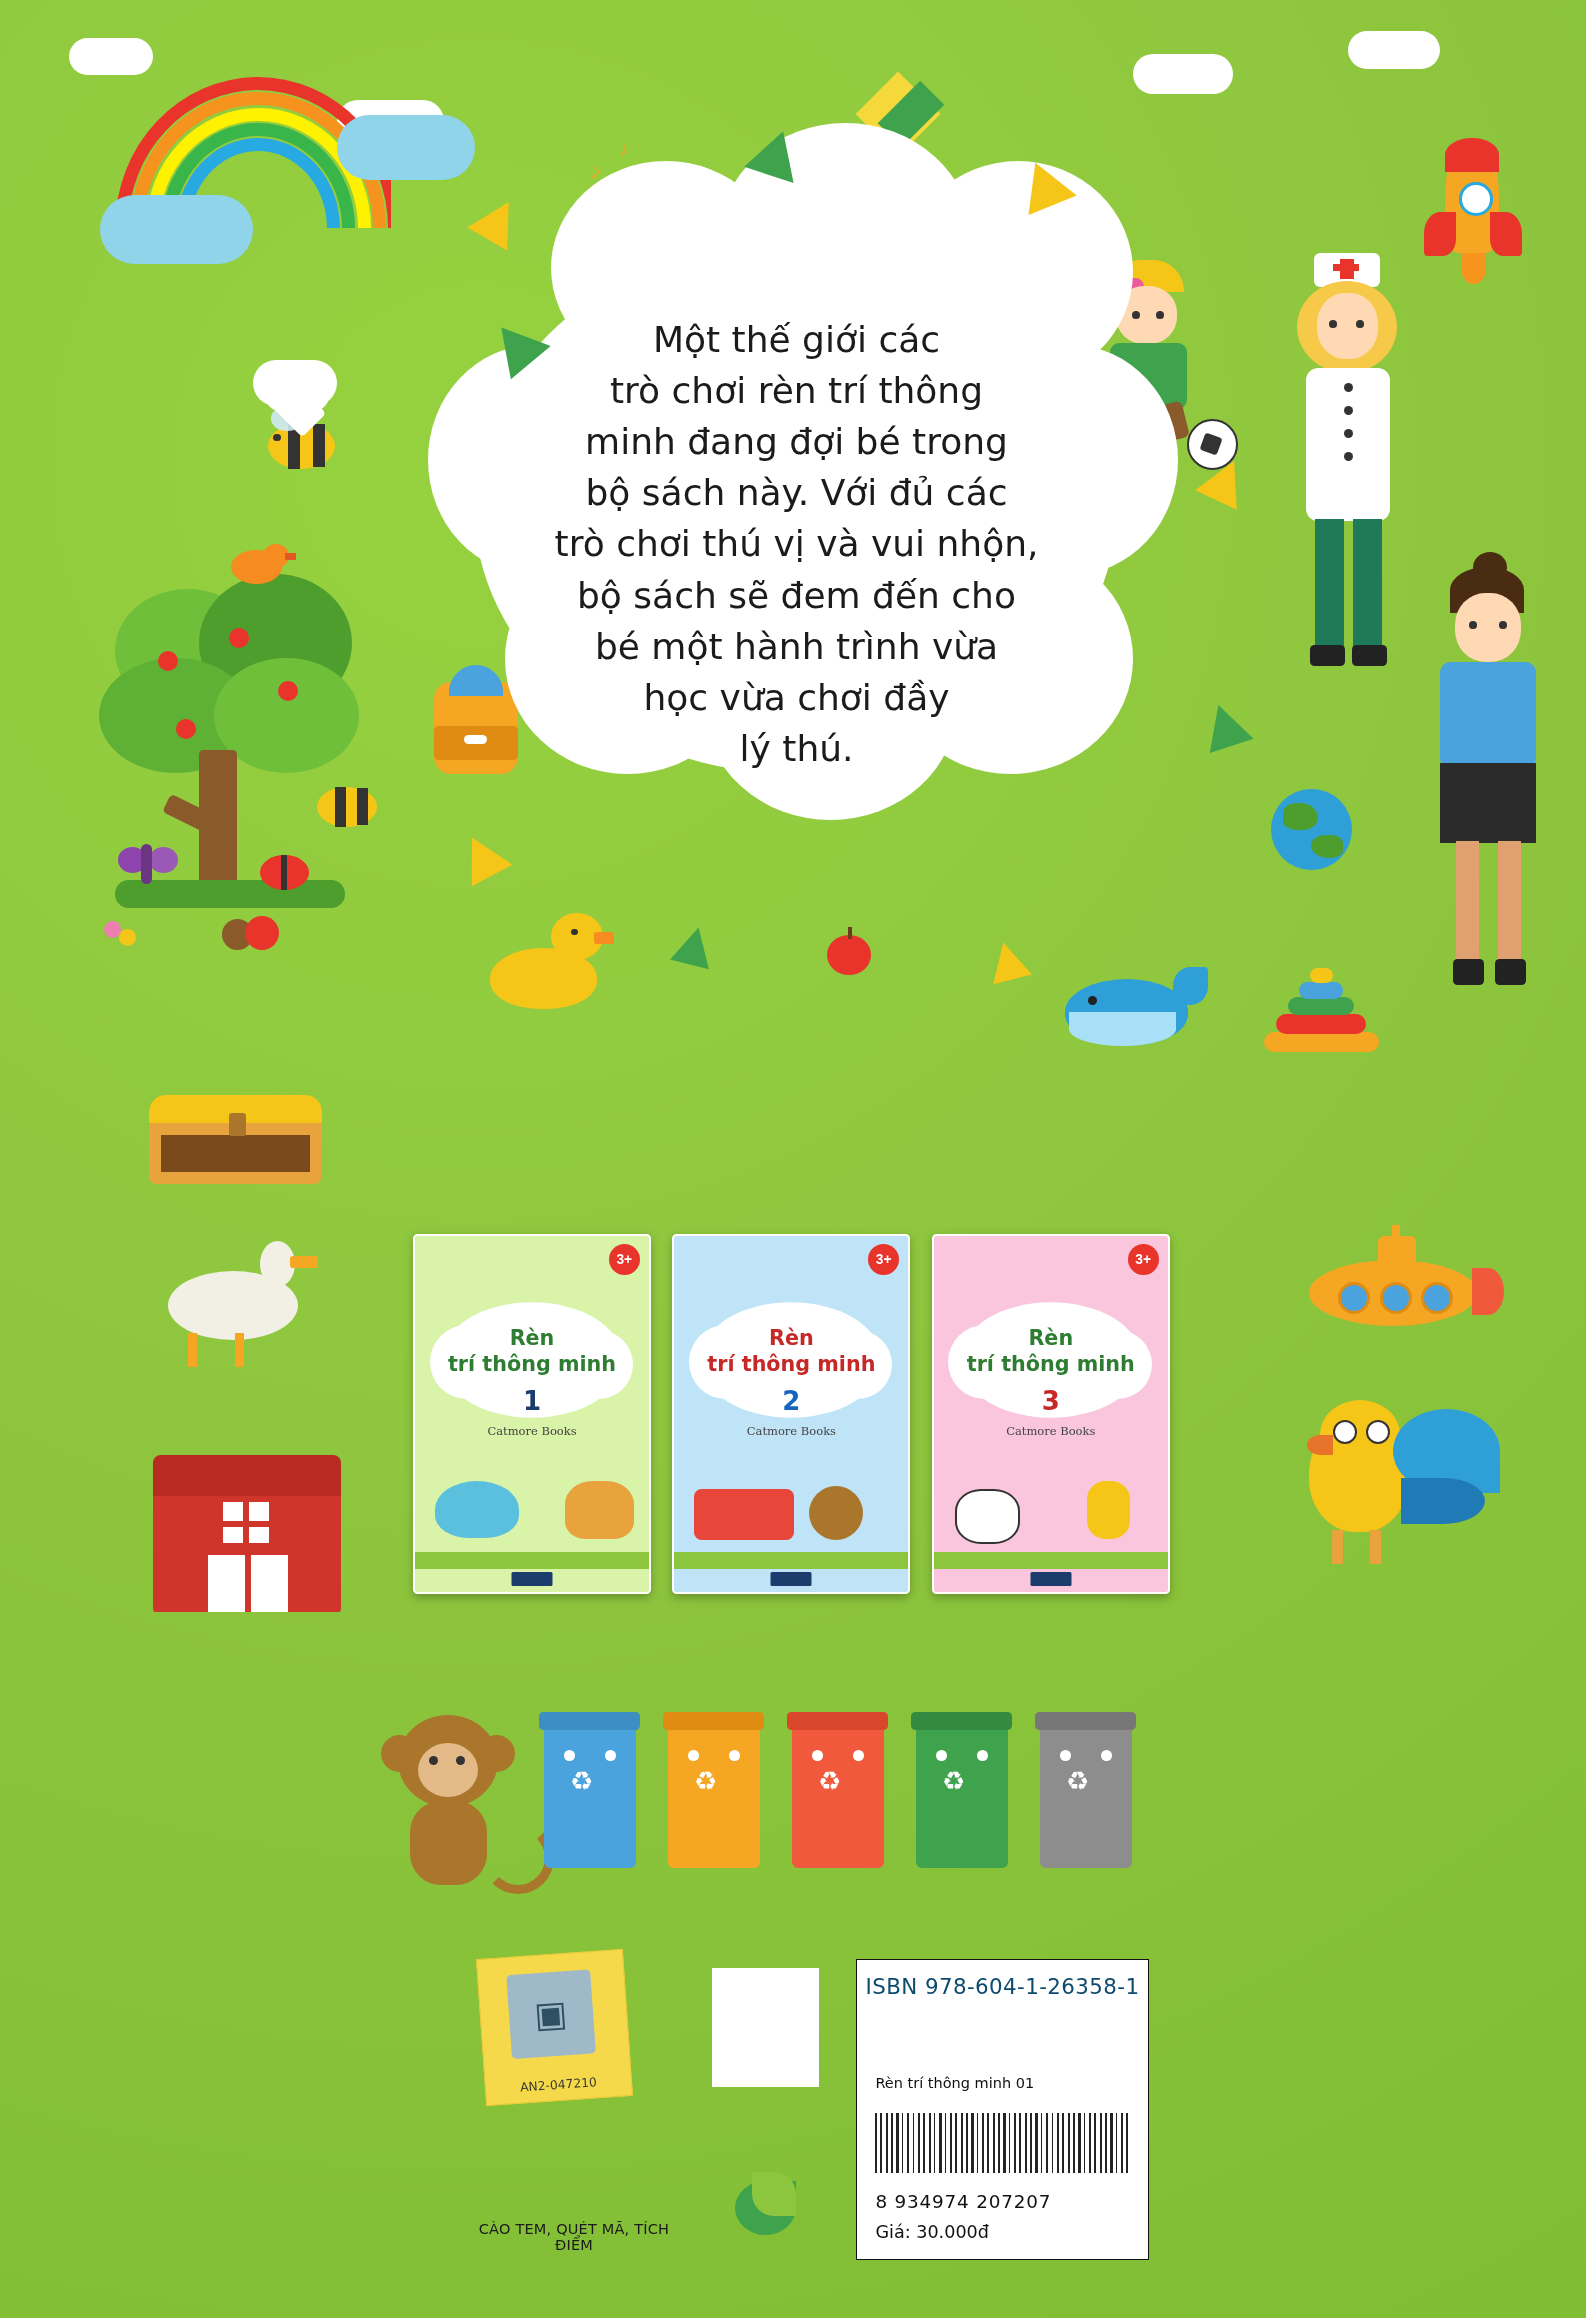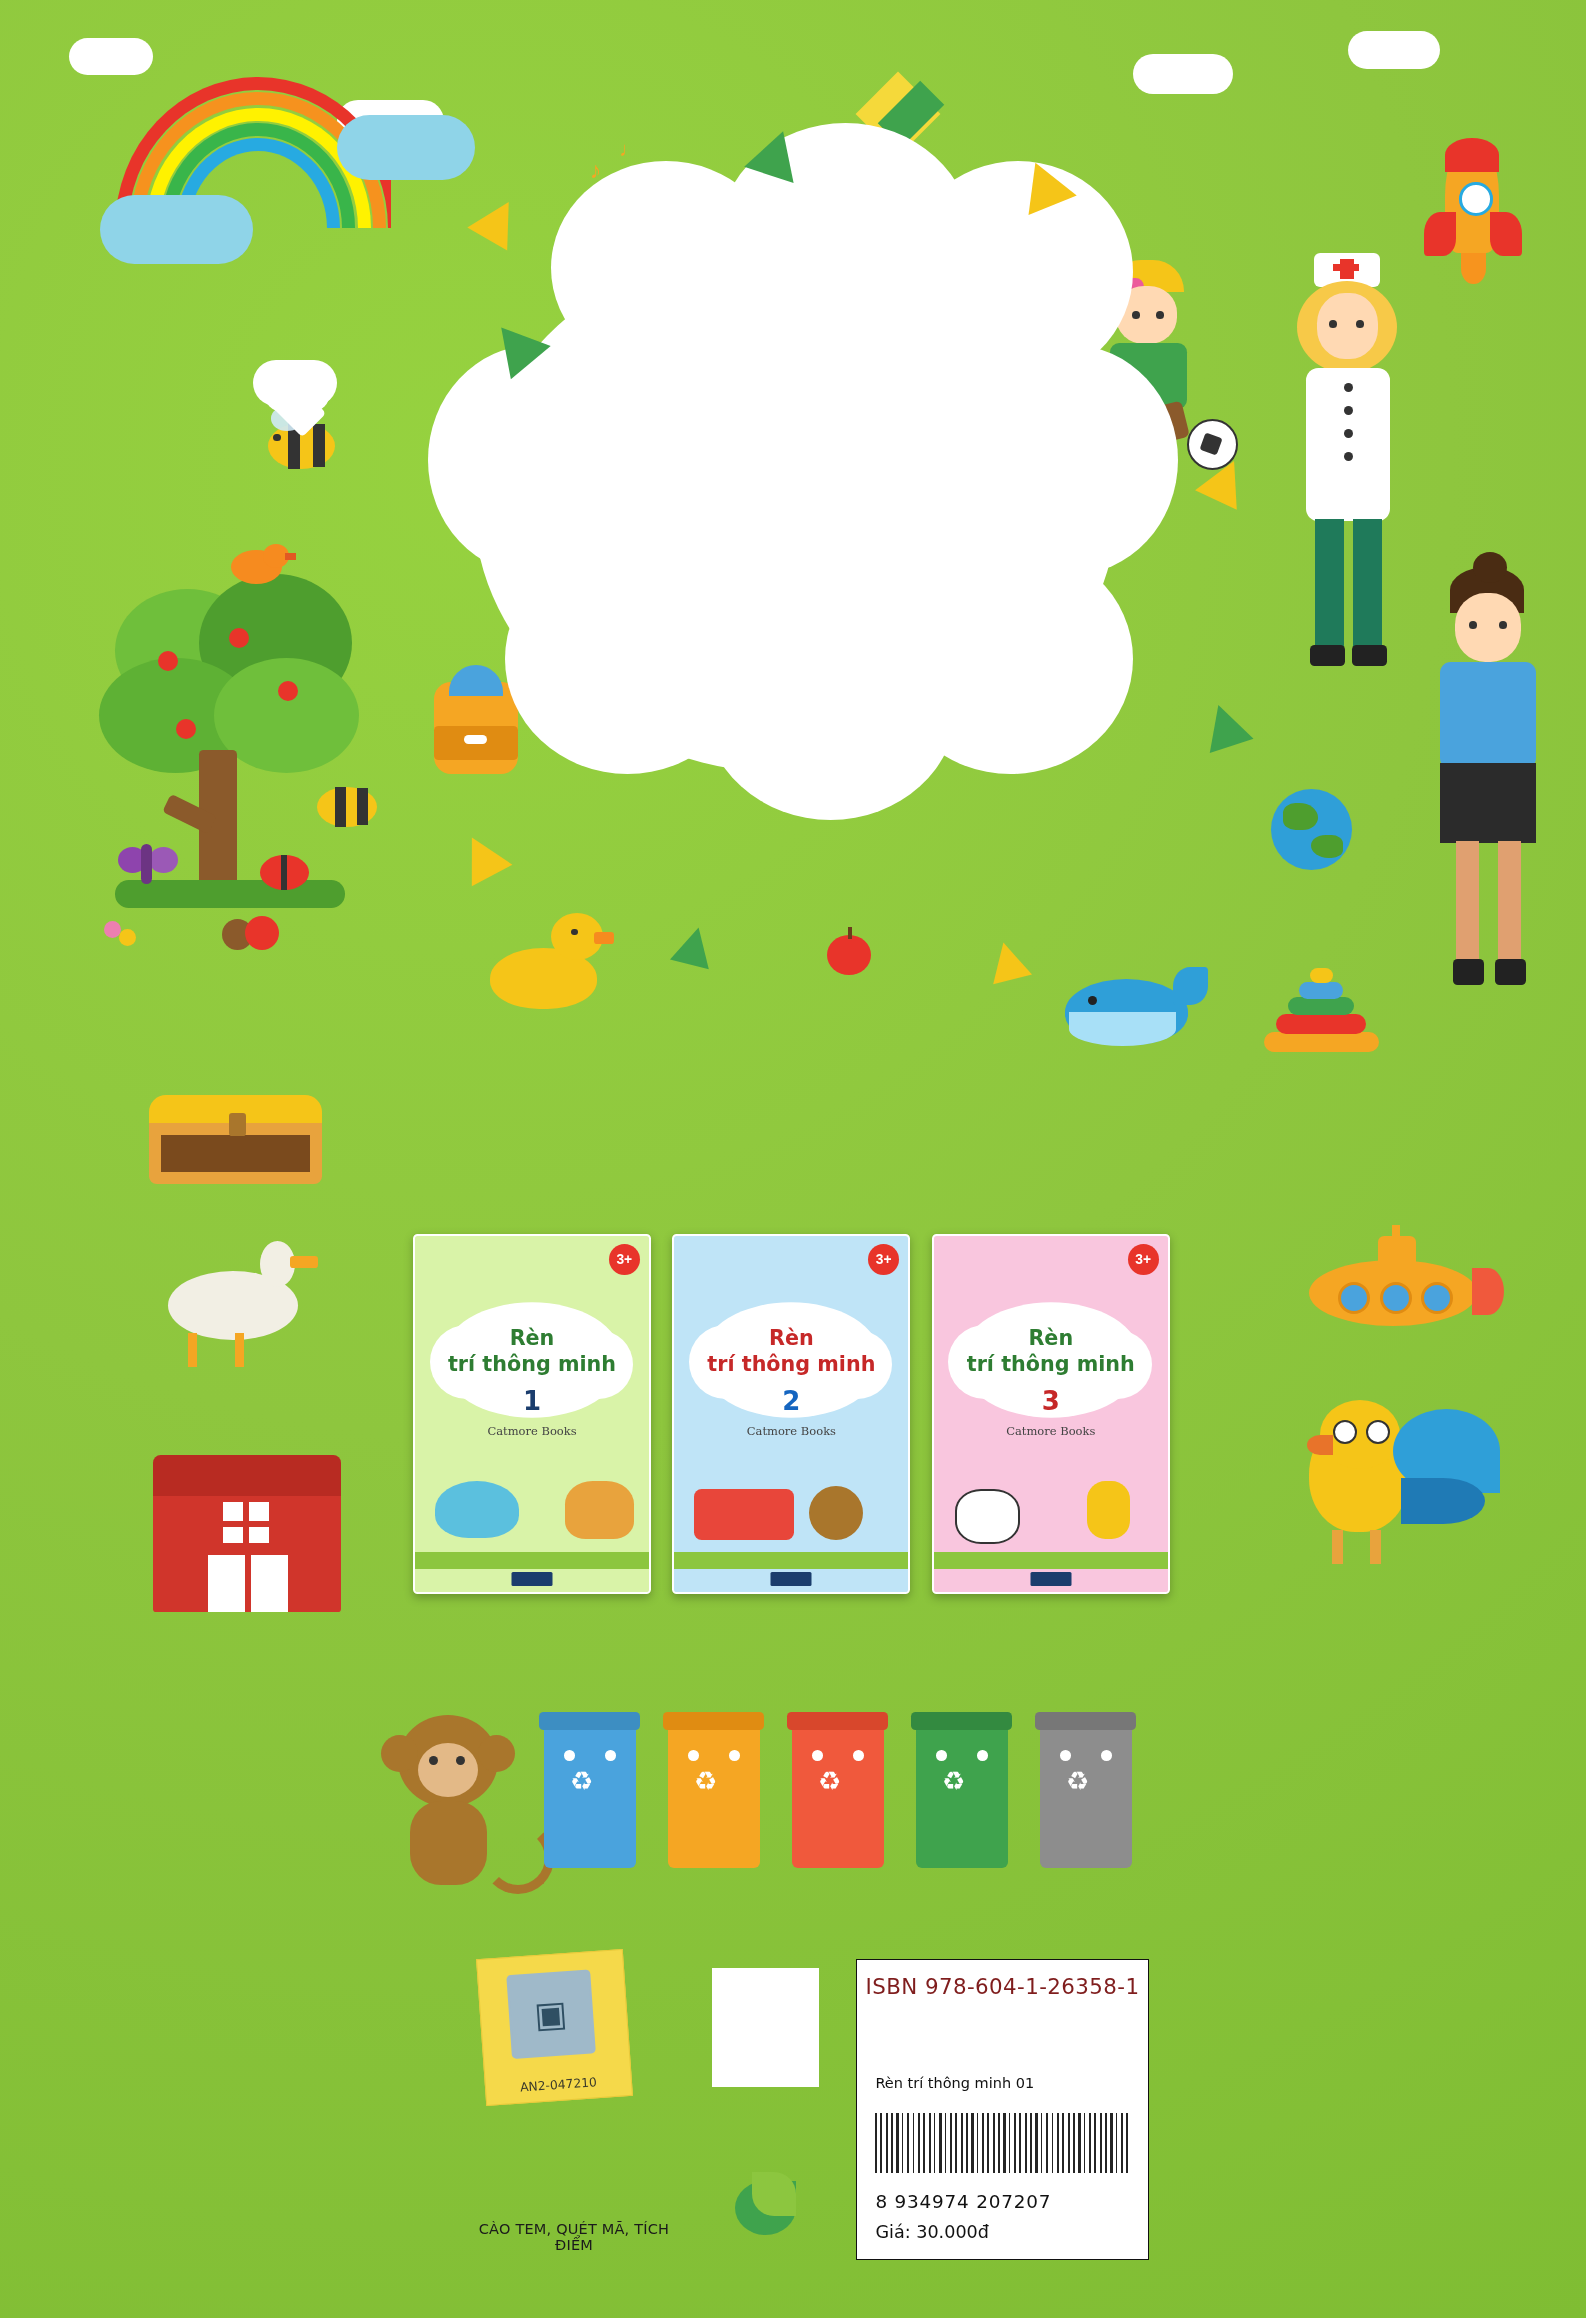--- a/index.html
+++ b/index.html
@@ -85,21 +85,21 @@
     width:41px;height:13.8px;background:#1b3d6d;border-radius:1.5px;z-index:4;
   }
   
   .barcode-box{
     position:absolute;left:856px;top:1959px;width:291px;height:299px;
     background:#fff;border:1.5px solid #111;
     font-family:"DejaVu Sans", sans-serif;
   }
   .barcode-box .isbn{
     position:absolute;left:0;right:0;top:13.8px;text-align:center;
-    font-size:21.4px;letter-spacing:0.4px;color:#7f1d1d;
+    font-size:21.4px;letter-spacing:0.4px;color:#0c4a6e;
   }
   .barcode-box .bk-name{
     position:absolute;left:18.4px;top:115px;font-size:14.5px;color:#111;
   }
   .barcode-box .digits{
     position:absolute;left:18.4px;bottom:47px;font-size:18.4px;color:#111;letter-spacing:0.8px;
   }
   .barcode-box .price{
     position:absolute;left:18.4px;bottom:17px;font-size:17.6px;color:#111;
   }
@@ -342,20 +342,29 @@
   <div class="blob-wrap">
     <div class="blob" style="left:61px;top:123px;width:643px;height:536px;"></div>
     <div class="blob" style="left:138px;top:46px;width:230px;height:214px;"></div>
     <div class="blob" style="left:306px;top:7.7px;width:253px;height:230px;"></div>
     <div class="blob" style="left:490px;top:46px;width:230px;height:222px;"></div>
     <div class="blob" style="left:15.3px;top:230px;width:214px;height:230px;"></div>
     <div class="blob" style="left:551px;top:230px;width:214px;height:230px;"></div>
     <div class="blob" style="left:92px;top:429px;width:245px;height:230px;"></div>
     <div class="blob" style="left:291px;top:475px;width:253px;height:230px;"></div>
     <div class="blob" style="left:475px;top:429px;width:245px;height:230px;"></div>
+    <div class="blob-text">Một thế giới các
+trò chơi rèn trí thông
+minh đang đợi bé trong
+bộ sách này. Với đủ các
+trò chơi thú vị và vui nhộn,
+bộ sách sẽ đem đến cho
+bé một hành trình vừa
+học vừa chơi đầy
+lý thú.</div>
   </div>
 
   <div class="abs" style="left:750px;top:130px;width:0;height:0;border-left:26px solid transparent;border-right:26px solid transparent;border-bottom:46px solid #3fa34d;transform:rotate(18deg);"></div>
   <div class="abs" style="left:1018px;top:161px;width:0;height:0;border-left:26px solid transparent;border-right:26px solid transparent;border-bottom:46px solid #f5c518;transform:rotate(-22deg);"></div>
   <div class="abs" style="left:490px;top:322px;width:0;height:0;border-left:26px solid transparent;border-right:26px solid transparent;border-bottom:46px solid #3fa34d;transform:rotate(-40deg);"></div>
   <div class="abs" style="left:475px;top:199px;width:0;height:0;border-left:23px solid transparent;border-right:23px solid transparent;border-bottom:43px solid #f5c518;transform:rotate(30deg);"></div>
   <div class="abs" style="left:1202px;top:459px;width:0;height:0;border-left:23px solid transparent;border-right:23px solid transparent;border-bottom:43px solid #f5c518;transform:rotate(25deg);"></div>
   <div class="abs" style="left:1202px;top:704px;width:0;height:0;border-left:23px solid transparent;border-right:23px solid transparent;border-bottom:43px solid #3fa34d;transform:rotate(-18deg);"></div>
   <div class="abs" style="left:459px;top:835px;width:0;height:0;border-left:23px solid transparent;border-right:23px solid transparent;border-bottom:43px solid #f5c518;transform:rotate(-28deg);"></div>
   <div class="abs" style="left:674px;top:927px;width:0;height:0;border-left:20px solid transparent;border-right:20px solid transparent;border-bottom:38px solid #3fa34d;transform:rotate(14deg);"></div>

